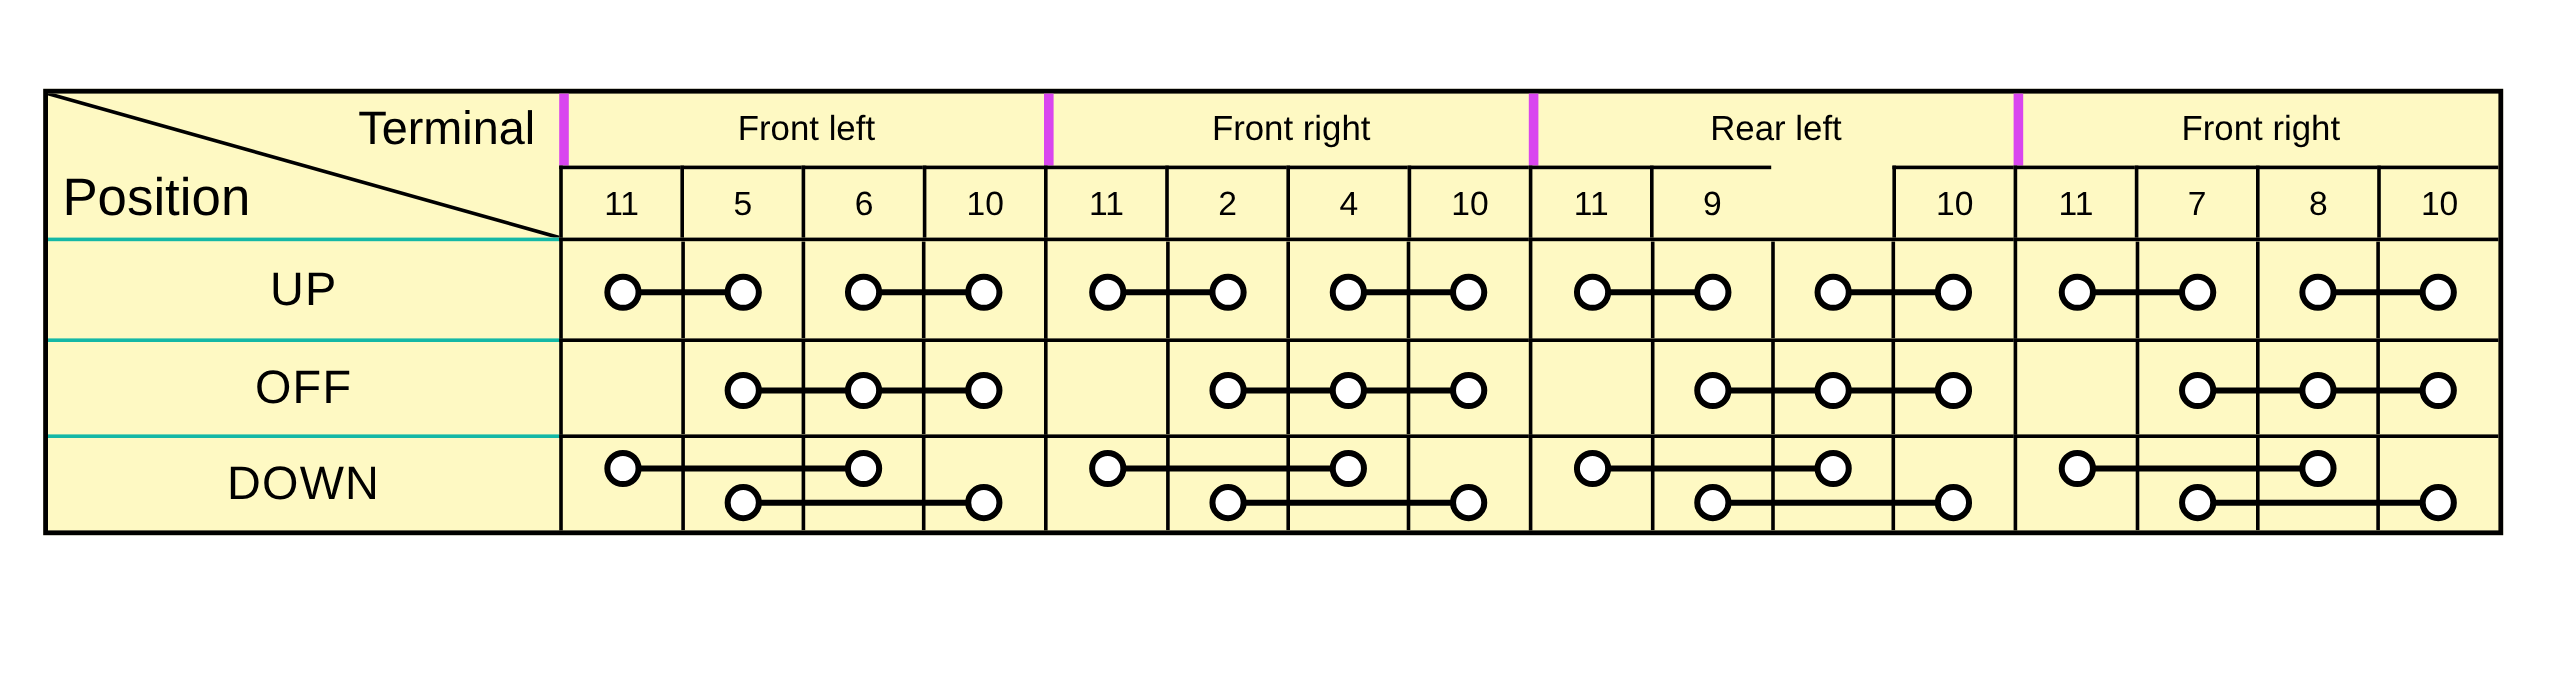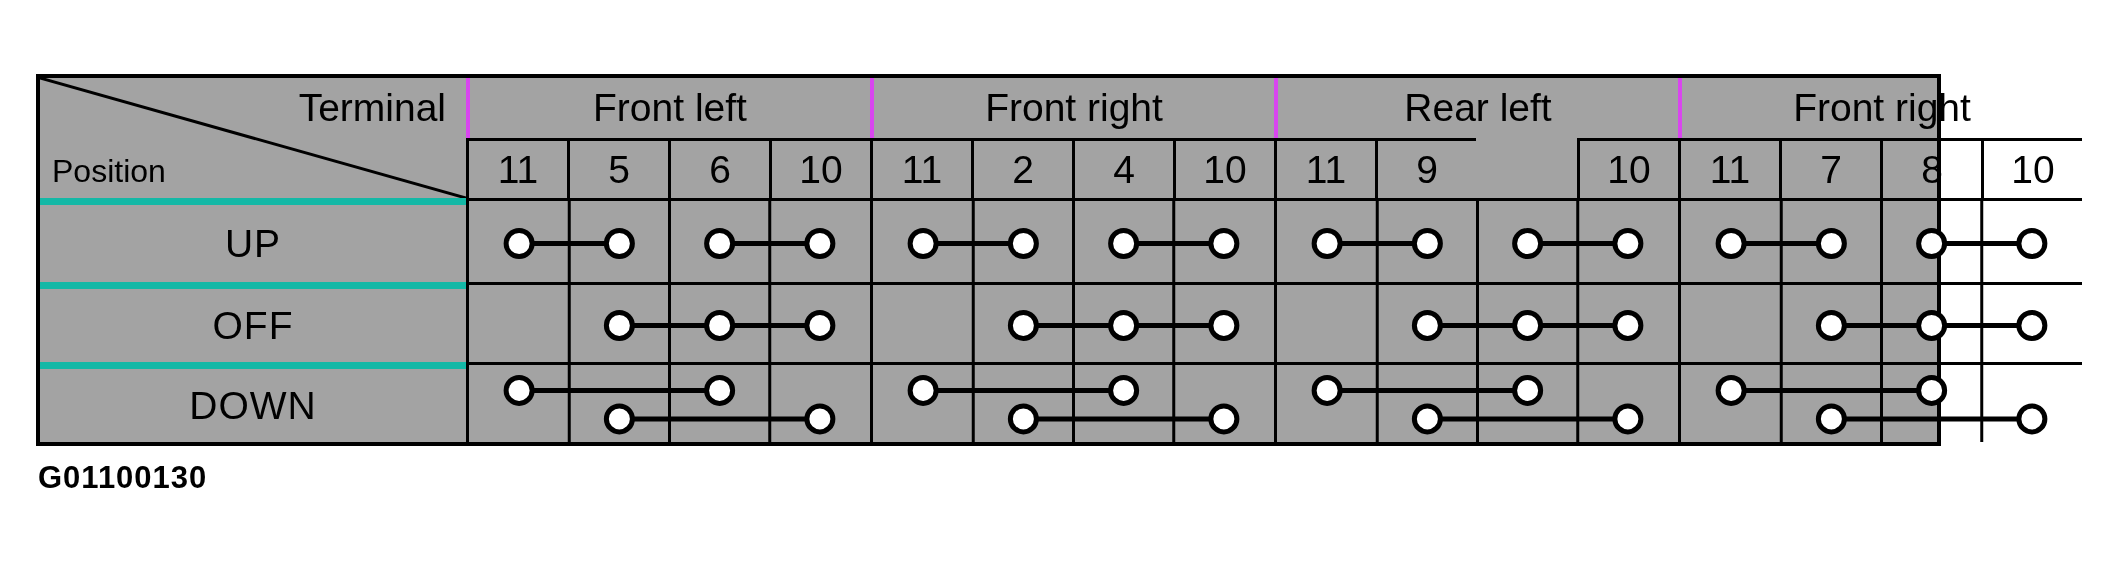--- a/index.html
+++ b/index.html
@@ -1,33 +1,33 @@
 <!DOCTYPE html>
 <html><head>
 <meta charset="utf-8">
 <style>
   html,body{margin:0;padding:0;background:#fff;}
   .page{position:relative;width:2124px;height:564px;background:#fff;
         font-family:"Liberation Sans",sans-serif;color:#000;overflow:hidden;}
-  .table{position:absolute;left:36px;top:74px;width:1905px;box-sizing:border-box;
-         border:4px solid #000;display:grid;background:#a3a3a3;
+  .table{position:absolute;left:36px;top:74px;width:2050px;box-sizing:border-box;
+         border:4px solid #000;display:grid;background:#fef9c3;
          grid-template-columns:426px repeat(16,101px);
          grid-template-rows:60px 60px 84px 80px 80px;}
   .cell{position:relative;box-sizing:border-box;}
-  .gh{border-left:4px solid #d946ef;display:flex;align-items:center;justify-content:center;
-      font-size:39px;text-align:right;}
+  .gh{border-left:8px solid #d946ef;display:flex;align-items:center;justify-content:center;
+      font-size:29px;text-align:right;}
   .tc{border-left:3px solid #000;border-top:3px solid #000;display:flex;align-items:center;
-      justify-content:center;font-size:39px;}
-  .rl{border-top:7px solid #14b8a6;display:flex;align-items:center;justify-content:center;
+      justify-content:center;font-size:28px;}
+  .rl{border-top:3px solid #14b8a6;display:flex;align-items:center;justify-content:center;
       font-size:39px;letter-spacing:1px;}
   .conn{border-top:3px solid #000;border-left:3px solid #000;overflow:hidden;}
   .conn svg{display:block;}
   .corner{position:relative;}
   .corner .top{position:absolute;top:8px;right:20px;font-size:39px;}
-  .corner .bottom{position:absolute;bottom:8px;left:12px;font-size:32px;}
+  .corner .bottom{position:absolute;bottom:8px;left:12px;font-size:44px;}
   .diag{position:absolute;left:0;top:0;width:100%;height:100%;}
   .figid{position:absolute;left:38px;top:460px;font-size:31px;font-weight:600;
          letter-spacing:1px;}
 </style>
 </head>
 <body>
 
 <div class="page">
   <div class="table">
 
@@ -207,14 +207,13 @@
           <line x1="50.125" y1="25.41" x2="250.625" y2="25.41" stroke="#000000" stroke-width="5"></line>
           <circle cx="50.125" cy="25.41" r="13" fill="#ffffff" stroke="#000000" stroke-width="5"></circle>
           <circle cx="250.625" cy="25.41" r="13" fill="#ffffff" stroke="#000000" stroke-width="5"></circle>
           <line x1="150.375" y1="53.9" x2="350.875" y2="53.9" stroke="#000000" stroke-width="5"></line>
           <circle cx="150.375" cy="53.9" r="13" fill="#ffffff" stroke="#000000" stroke-width="5"></circle>
           <circle cx="350.875" cy="53.9" r="13" fill="#ffffff" stroke="#000000" stroke-width="5"></circle>
         </svg>
       </div>
   </div>
 
-  <div class="figid">G01100130</div>
 </div>
 
 </body></html>

